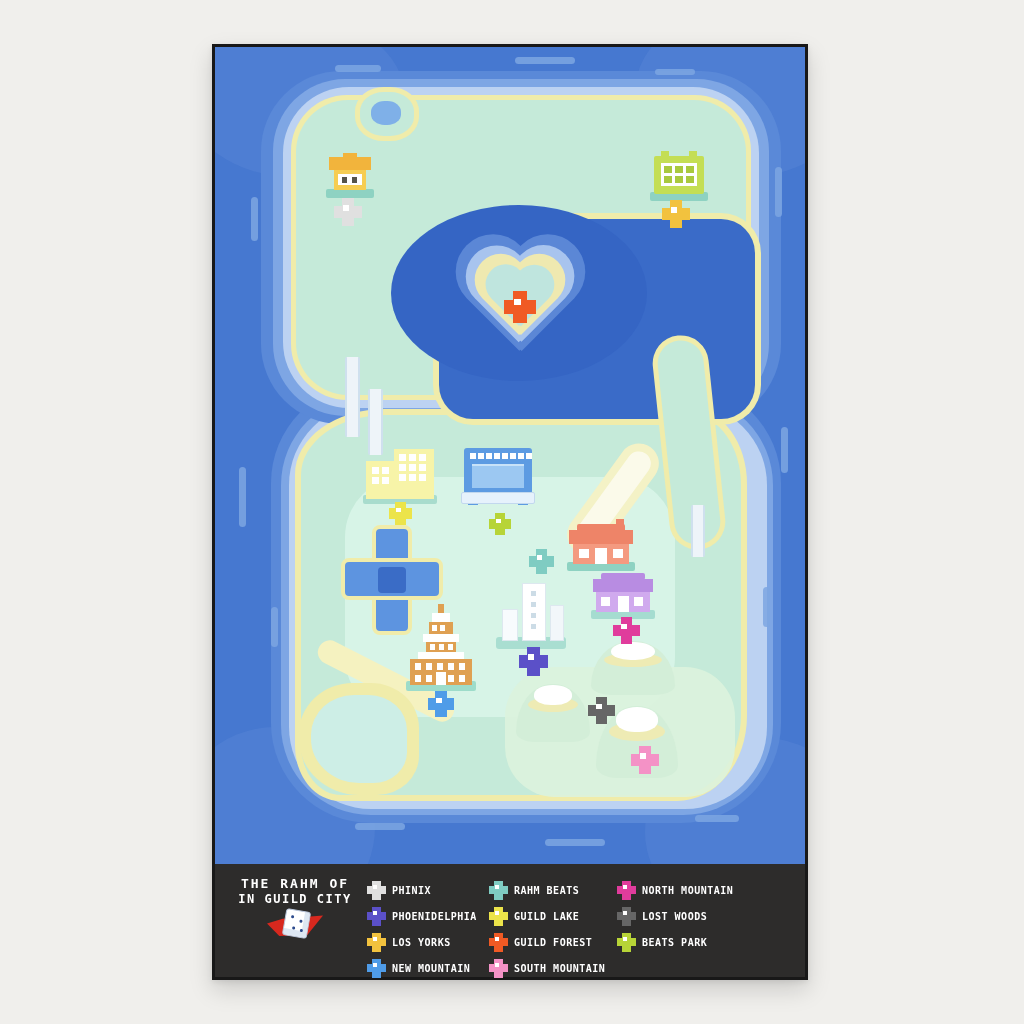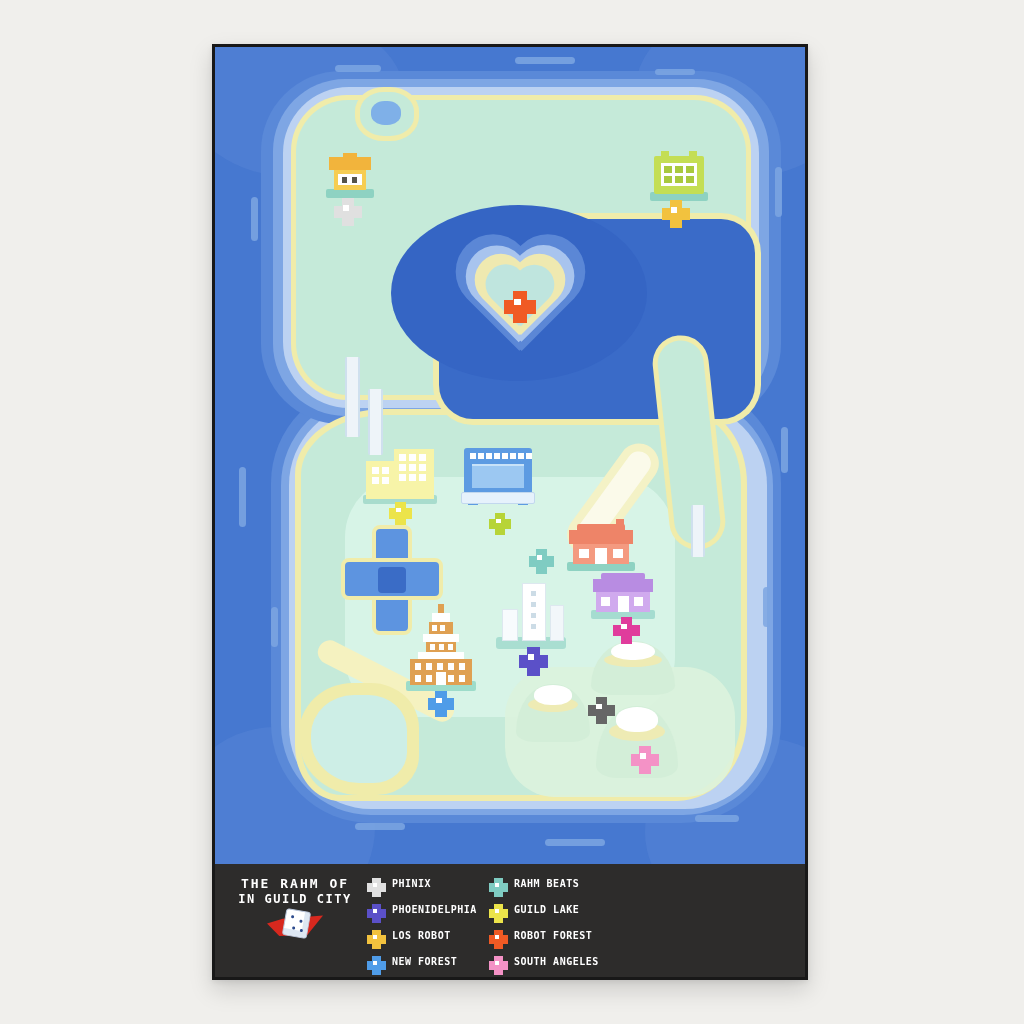--- a/index.html
+++ b/index.html
@@ -144,21 +144,21 @@
           clip-path:polygon(0 40%,28% 18%,100% 2%,72% 95%,22% 100%);}
   .die{position:absolute;left:21px;top:1px;width:23px;height:25px;background:#fff;border:1px solid #b9c6da;
        border-radius:3px;transform:rotate(10deg);box-shadow:inset -5px -6px 0 #dde7f2;}
   .die::before{content:"";position:absolute;left:5px;top:5px;width:3px;height:3px;border-radius:50%;background:#2c4a8c;
        box-shadow:9px 3px 0 #2c4a8c,3px 11px 0 #2c4a8c,11px 12px 0 #2c4a8c;}
   .legend-cols{flex:1;display:flex;padding-top:2px;}
   .legend-col{display:flex;flex-direction:column;gap:2px;}
   .legend-col:nth-child(1){width:122px;}
   .legend-col:nth-child(2){width:128px;}
   .legend-col:nth-child(3){width:146px;}
-  .legend-item{display:flex;align-items:flex-start;gap:6px;height:24px;}
+  .legend-item{display:flex;align-items:center;gap:6px;height:24px;}
   .legend-item span{color:#fff;font-size:10px;font-weight:bold;letter-spacing:.5px;white-space:nowrap;}
 </style>
 </head>
 <body>
 
 <div class="poster">
   <div class="map" id="map-layer">
 
     <div class="wash" style="left:-30px;top:-30px;width:220px;height:160px;"></div>
     <div class="wash" style="left:420px;top:-40px;width:220px;height:170px;"></div>
@@ -396,29 +396,29 @@
               <i class="cd"></i>
             </div>
             <span>PHOENIDELPHIA</span>
           </div>
           <div class="legend-item">
             <div class="cross chip" style="--c: #f2c23e;">
               <i class="ch"></i>
               <i class="cv"></i>
               <i class="cd"></i>
             </div>
-            <span>LOS ROBOT</span>
+            <span>LOS YORKS</span>
           </div>
           <div class="legend-item">
             <div class="cross chip" style="--c: #4f9ce8;">
               <i class="ch"></i>
               <i class="cv"></i>
               <i class="cd"></i>
             </div>
-            <span>NEW FOREST</span>
+            <span>NEW MOUNTAIN</span>
           </div>
         </div>
         <div class="legend-col">
           <div class="legend-item">
             <div class="cross chip" style="--c: #7fccc2;">
               <i class="ch"></i>
               <i class="cv"></i>
               <i class="cd"></i>
             </div>
             <span>RAHM BEATS</span>
@@ -430,26 +430,52 @@
               <i class="cd"></i>
             </div>
             <span>GUILD LAKE</span>
           </div>
           <div class="legend-item">
             <div class="cross chip" style="--c: #f05a24;">
               <i class="ch"></i>
               <i class="cv"></i>
               <i class="cd"></i>
             </div>
-            <span>ROBOT FOREST</span>
+            <span>GUILD FOREST</span>
           </div>
           <div class="legend-item">
             <div class="cross chip" style="--c: #f492c6;">
               <i class="ch"></i>
               <i class="cv"></i>
               <i class="cd"></i>
             </div>
-            <span>SOUTH ANGELES</span>
+            <span>SOUTH MOUNTAIN</span>
+          </div>
+        </div>
+        <div class="legend-col">
+          <div class="legend-item">
+            <div class="cross chip" style="--c: #e03c9c;">
+              <i class="ch"></i>
+              <i class="cv"></i>
+              <i class="cd"></i>
+            </div>
+            <span>NORTH MOUNTAIN</span>
+          </div>
+          <div class="legend-item">
+            <div class="cross chip" style="--c: #666666;">
+              <i class="ch"></i>
+              <i class="cv"></i>
+              <i class="cd"></i>
+            </div>
+            <span>LOST WOODS</span>
+          </div>
+          <div class="legend-item">
+            <div class="cross chip" style="--c: #b7d437;">
+              <i class="ch"></i>
+              <i class="cv"></i>
+              <i class="cd"></i>
+            </div>
+            <span>BEATS PARK</span>
           </div>
         </div>
       </div>
   </div>
 </div>
 
 </body></html>

